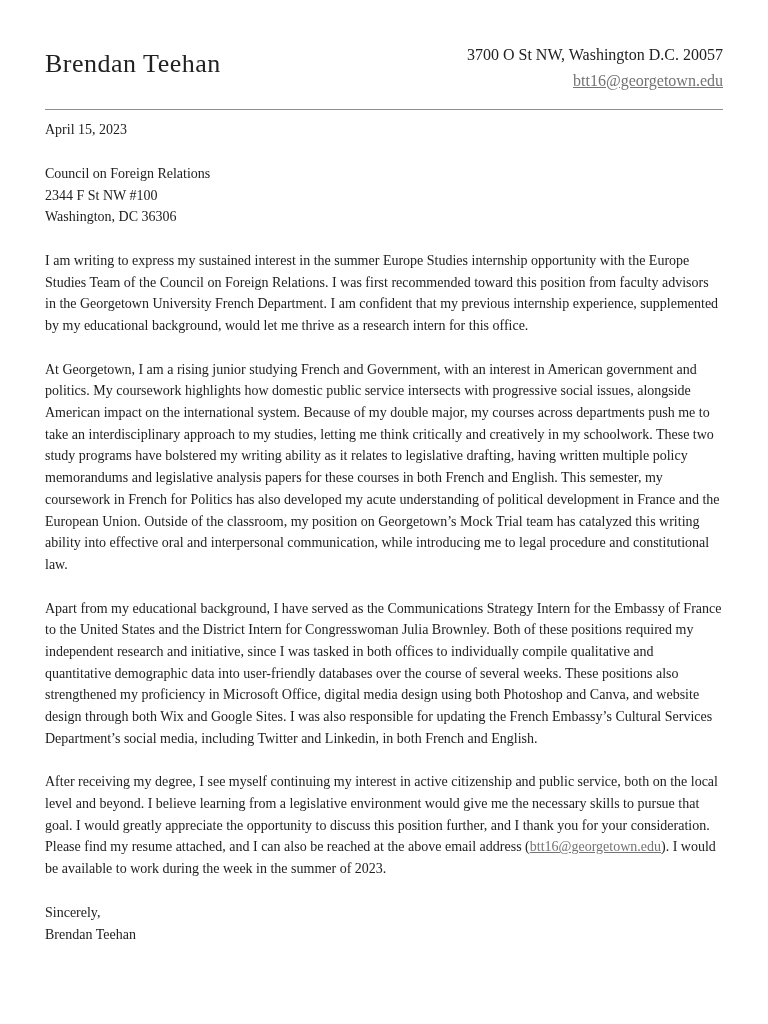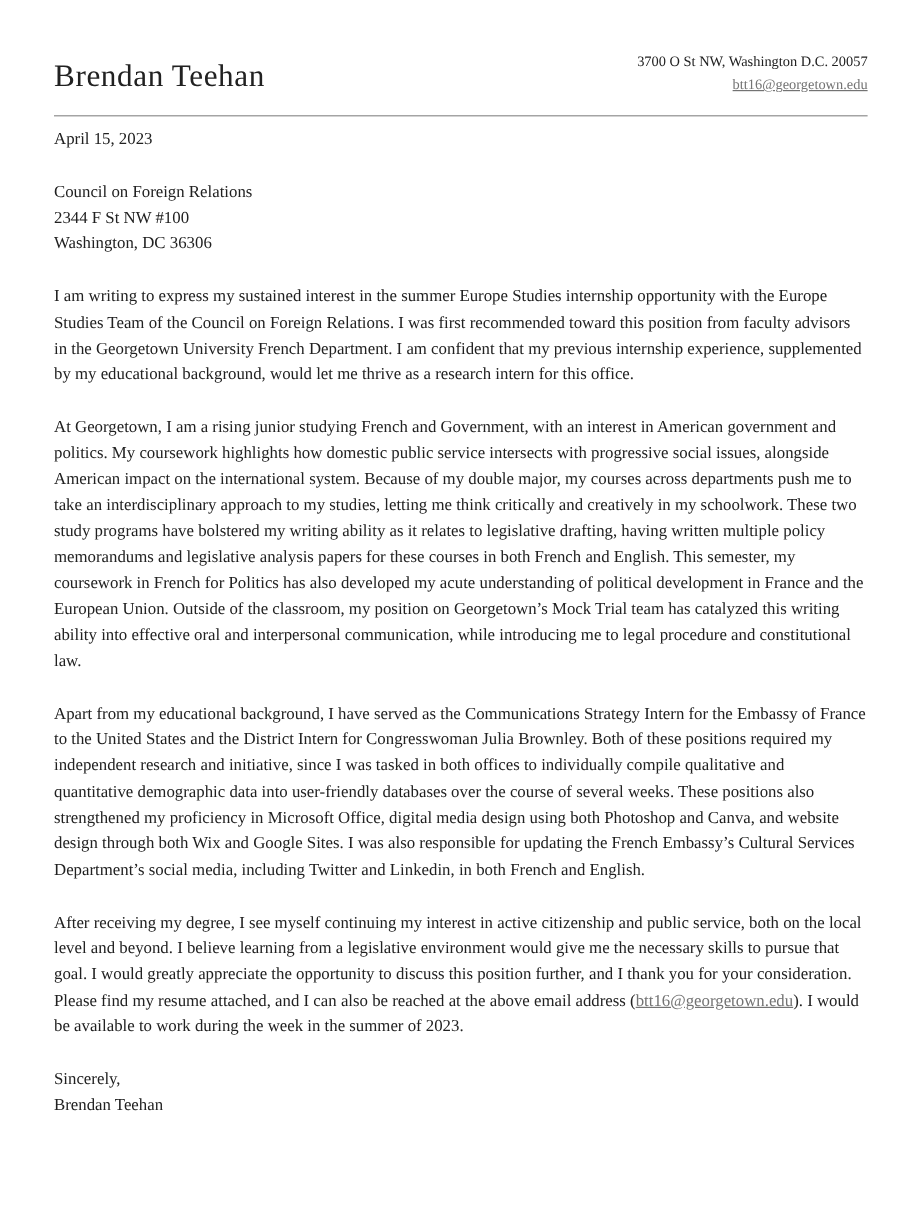--- a/index.html
+++ b/index.html
@@ -24,21 +24,21 @@
   }
   .sender-name {
     font-size: 26px;
     font-weight: 400;
     letter-spacing: 0.5px;
     line-height: 1.2;
     padding-top: 6px;
   }
   .contact-block {
     text-align: right;
-    font-size: 12px;
+    font-size: 16px;
     line-height: 1.6;
   }
   .email-link {
     color: #737373;
     text-decoration: underline;
     cursor: pointer;
   }
   .divider {
     border: none;
     border-top: 1px solid #8e8e8e;

